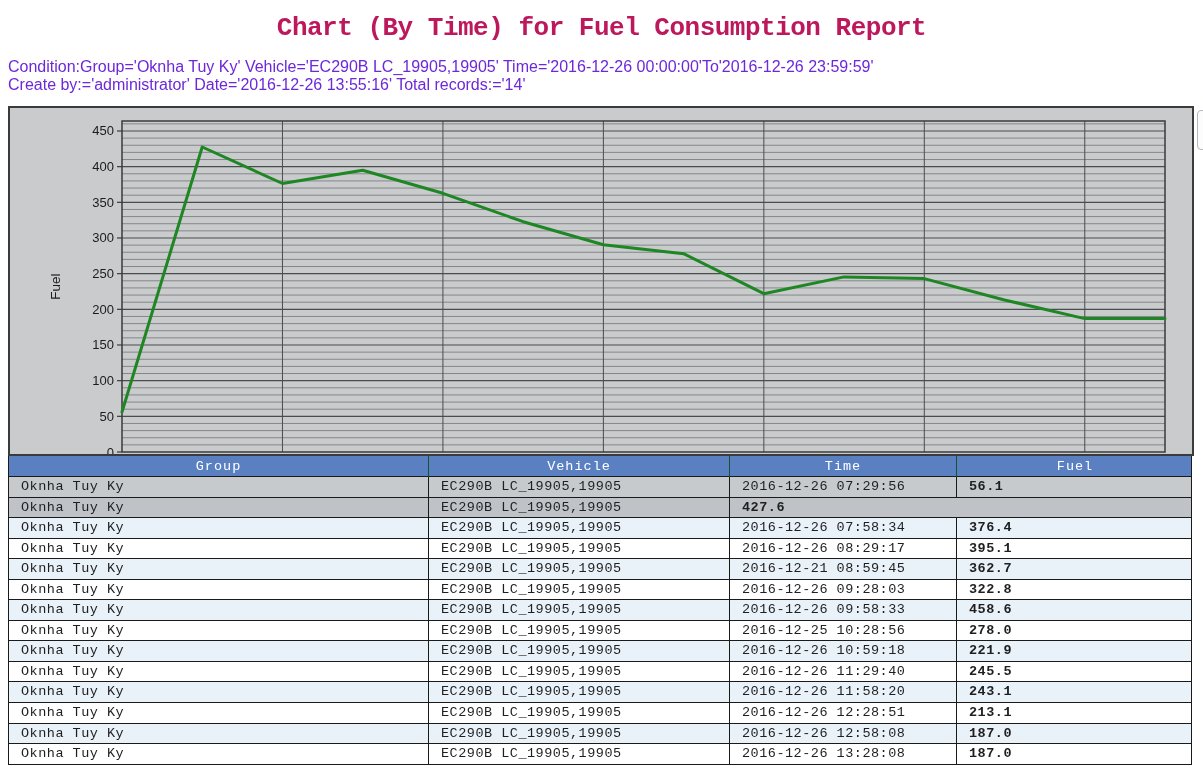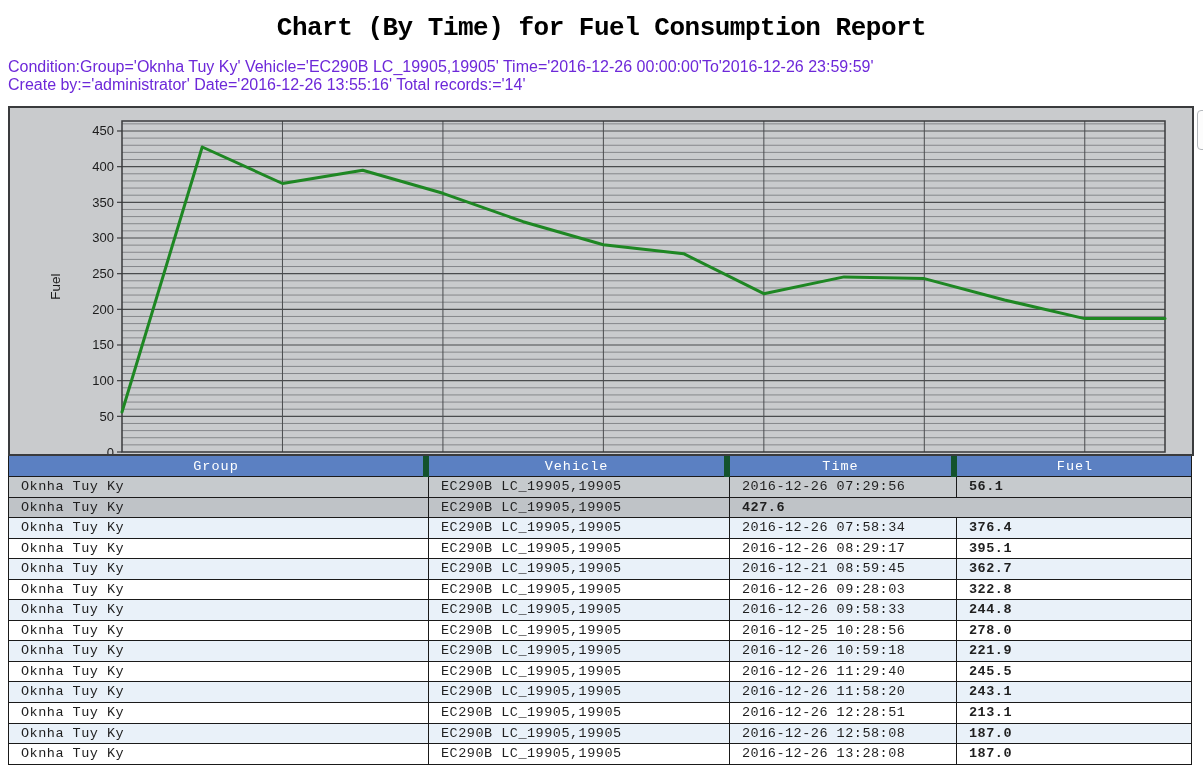--- a/index.html
+++ b/index.html
@@ -26,33 +26,33 @@
   }
 
   .data-table{
     position:absolute; left:8px; top:456px; width:1184px;
     border-left:1px solid #1a1a1a; border-right:1px solid #1a1a1a;
     font-family:"Liberation Mono", monospace;
   }
   .t-row{ display:grid; grid-template-columns:420px 301px 227px 236px; }
   .t-head{ height:21px; line-height:21px; color:#fff; font-size:13.5px;
            letter-spacing:1px; text-align:center; border-bottom:1px solid #1a1a1a;}
-  .t-head > div{ border-right:6px solid #14532d; }
+  .t-head > div{ border-right:1px solid #14532d; }
   .t-head > div:last-child{ border-right:none; }
   .t-body .t-row{ height:20.55px; line-height:19.5px; font-size:13.5px;
     letter-spacing:0.5px; color:#1f1f1f; border-bottom:1px solid #1a1a1a;
     background:#fff; white-space:nowrap; overflow:hidden;}
   .t-body .t-row:nth-child(odd){ background:#e9f1f9; }
   .t-body .t-row > div{ border-right:1px solid #1a1a1a; padding-left:12px; overflow:hidden;}
   .t-body .t-row > div:last-child{ border-right:none;font-weight:bold; }
 </style>
 </head>
 <body>
 
-<div class="page-title" style="color: #000000;">Chart (By Time) for Fuel Consumption Report</div>
+<div class="page-title" style="color: #be185d;">Chart (By Time) for Fuel Consumption Report</div>
 
 <div class="cond-block">
   <div>Condition:Group='Oknha Tuy Ky' Vehicle='EC290B LC_19905,19905' Time='2016-12-26 00:00:00'To'2016-12-26 23:59:59'</div>
   <div>Create by:='administrator' Date='2016-12-26 13:55:16' Total records:='14'</div>
 </div>
 
 <div class="chart-box" style="background: rgb(201, 203, 205);">
   <svg width="1182" height="346" viewBox="0 0 1182 346">
       <line x1="112" x2="1155" y1="336.8663793103448" y2="336.8663793103448" stroke="#85878a" stroke-width="1"></line>
       <line x1="112" x2="1155" y1="329.73275862068965" y2="329.73275862068965" stroke="#85878a" stroke-width="1"></line>
@@ -174,21 +174,21 @@
       <div class="t-row">
         <div>Oknha Tuy Ky</div>
         <div>EC290B LC_19905,19905</div>
         <div>2016-12-26 09:28:03</div>
         <div>322.8</div>
       </div>
       <div class="t-row">
         <div>Oknha Tuy Ky</div>
         <div>EC290B LC_19905,19905</div>
         <div>2016-12-26 09:58:33</div>
-        <div>244.8</div>
+        <div>458.6</div>
       </div>
       <div class="t-row">
         <div>Oknha Tuy Ky</div>
         <div>EC290B LC_19905,19905</div>
         <div>2016-12-25 10:28:56</div>
         <div>278.0</div>
       </div>
       <div class="t-row">
         <div>Oknha Tuy Ky</div>
         <div>EC290B LC_19905,19905</div>

